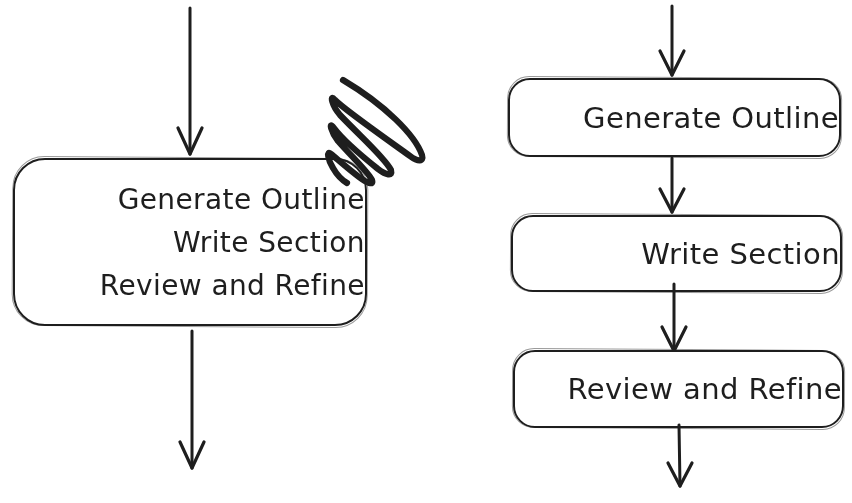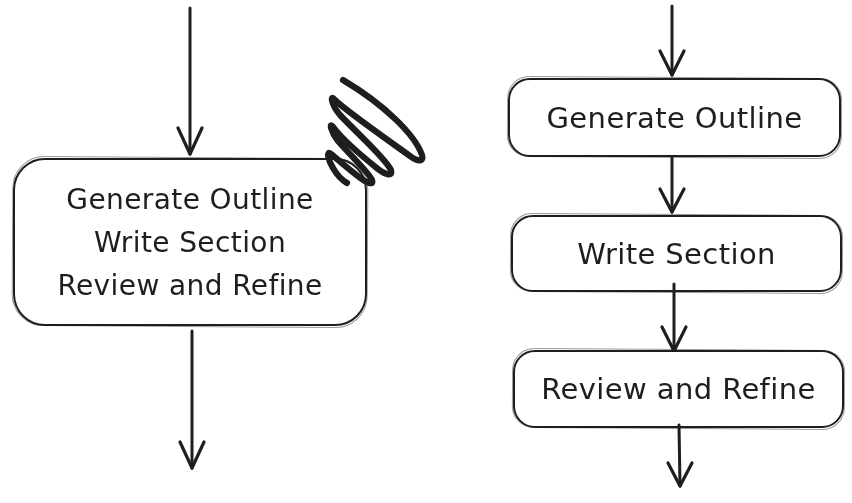--- a/index.html
+++ b/index.html
@@ -15,21 +15,21 @@
     overflow: hidden;
     font-family: "DejaVu Sans", sans-serif;
     color: #1e1e1e;
   }
   .node {
     position: absolute;
     border: 2.2px solid #1e1e1e;
     background: #ffffff;
     display: flex;
     flex-direction: column;
-    align-items: center;
+    align-items: flex-end;
     justify-content: center;
     text-align: center;
     letter-spacing: 0.4px;
     box-sizing: border-box;
   }
   
   .node::before {
     content: "";
     position: absolute;
     inset: -3px;

